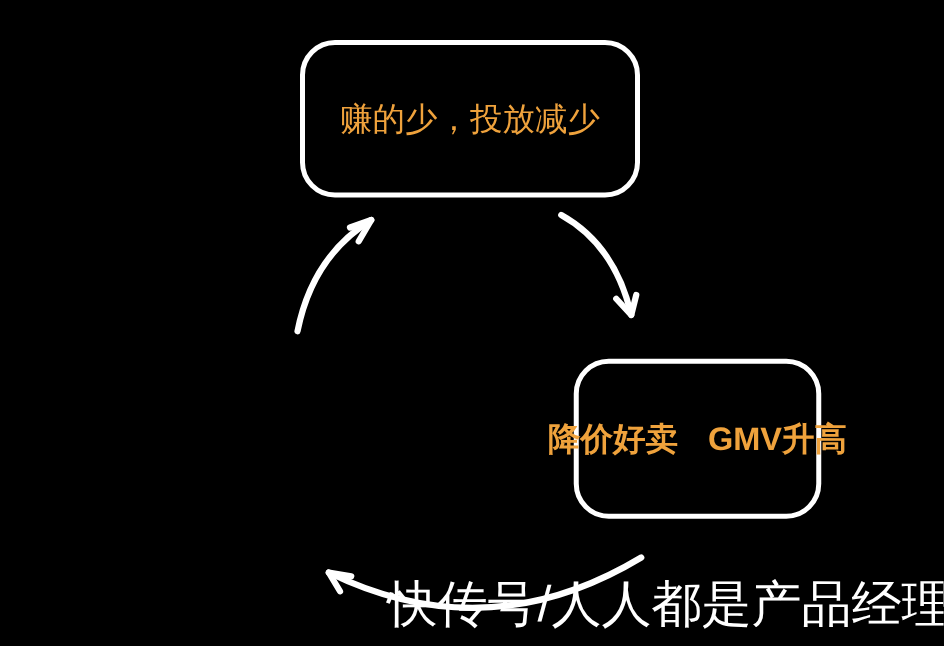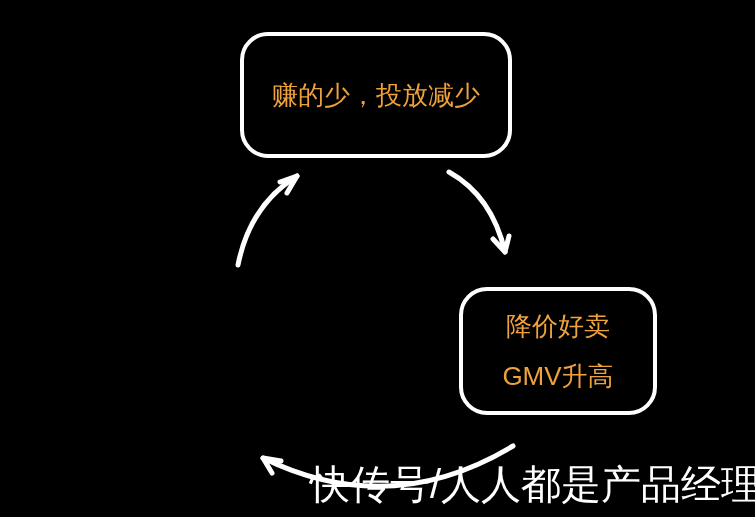--- a/index.html
+++ b/index.html
@@ -15,33 +15,32 @@
     overflow: hidden;
     font-family: "Liberation Sans", sans-serif;
   }
   .node {
     position: absolute;
     box-sizing: border-box;
     background: #000000;
     border: 4px solid #ffffff;
     border-radius: 28px;
     display: flex;
-    flex-direction: column;
     align-items: center;
     justify-content: center;
     gap: 22px;
     color: #efa23c;
     font-size: 26px;
     line-height: 1;
     text-align: center;
     white-space: nowrap;
   }
   .node-top   { left: 240px; top: 32px;  width: 272px; height: 126px; gap: 21px; }
   .node-left  { left: 85px;  top: 287px; width: 198px; height: 128px; gap: 24px; }
-  .node-right { left: 459px; top: 287px; width: 198px; height: 128px; gap: 24px; }
+  .node-right { left: 459px; top: 287px; width: 198px; height: 128px; gap: 24px; font-weight: bold; }
   .arrows {
     position: absolute;
     left: 0;
     top: 0;
     width: 755px;
     height: 517px;
   }
   .watermark {
     position: absolute;
     left: 310px;

